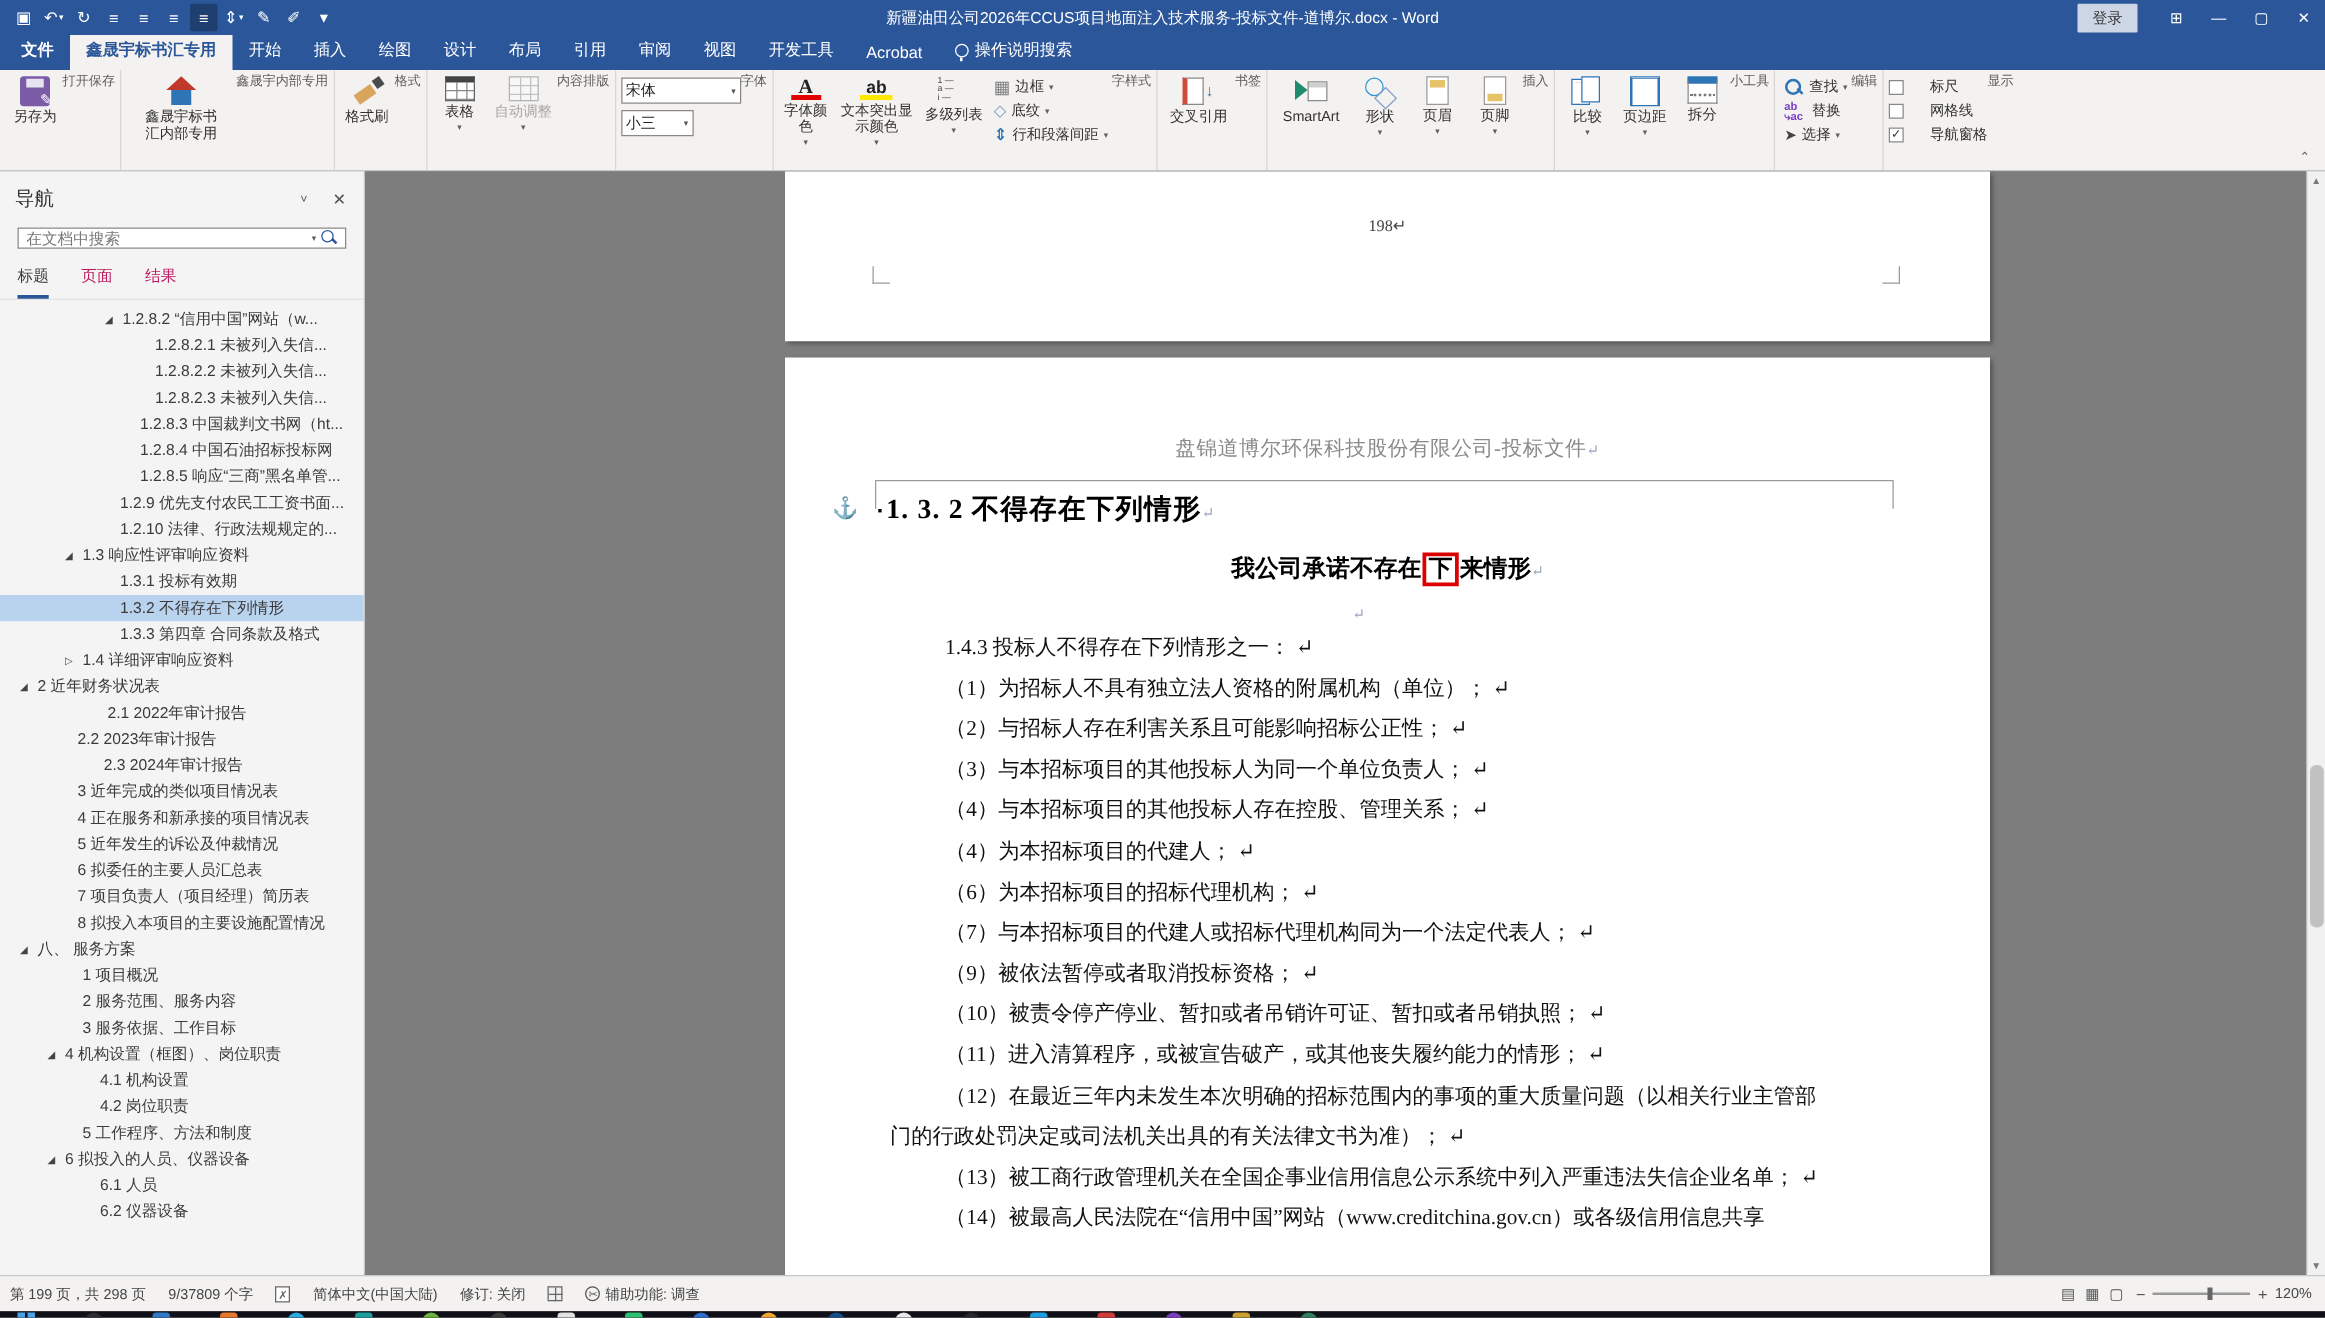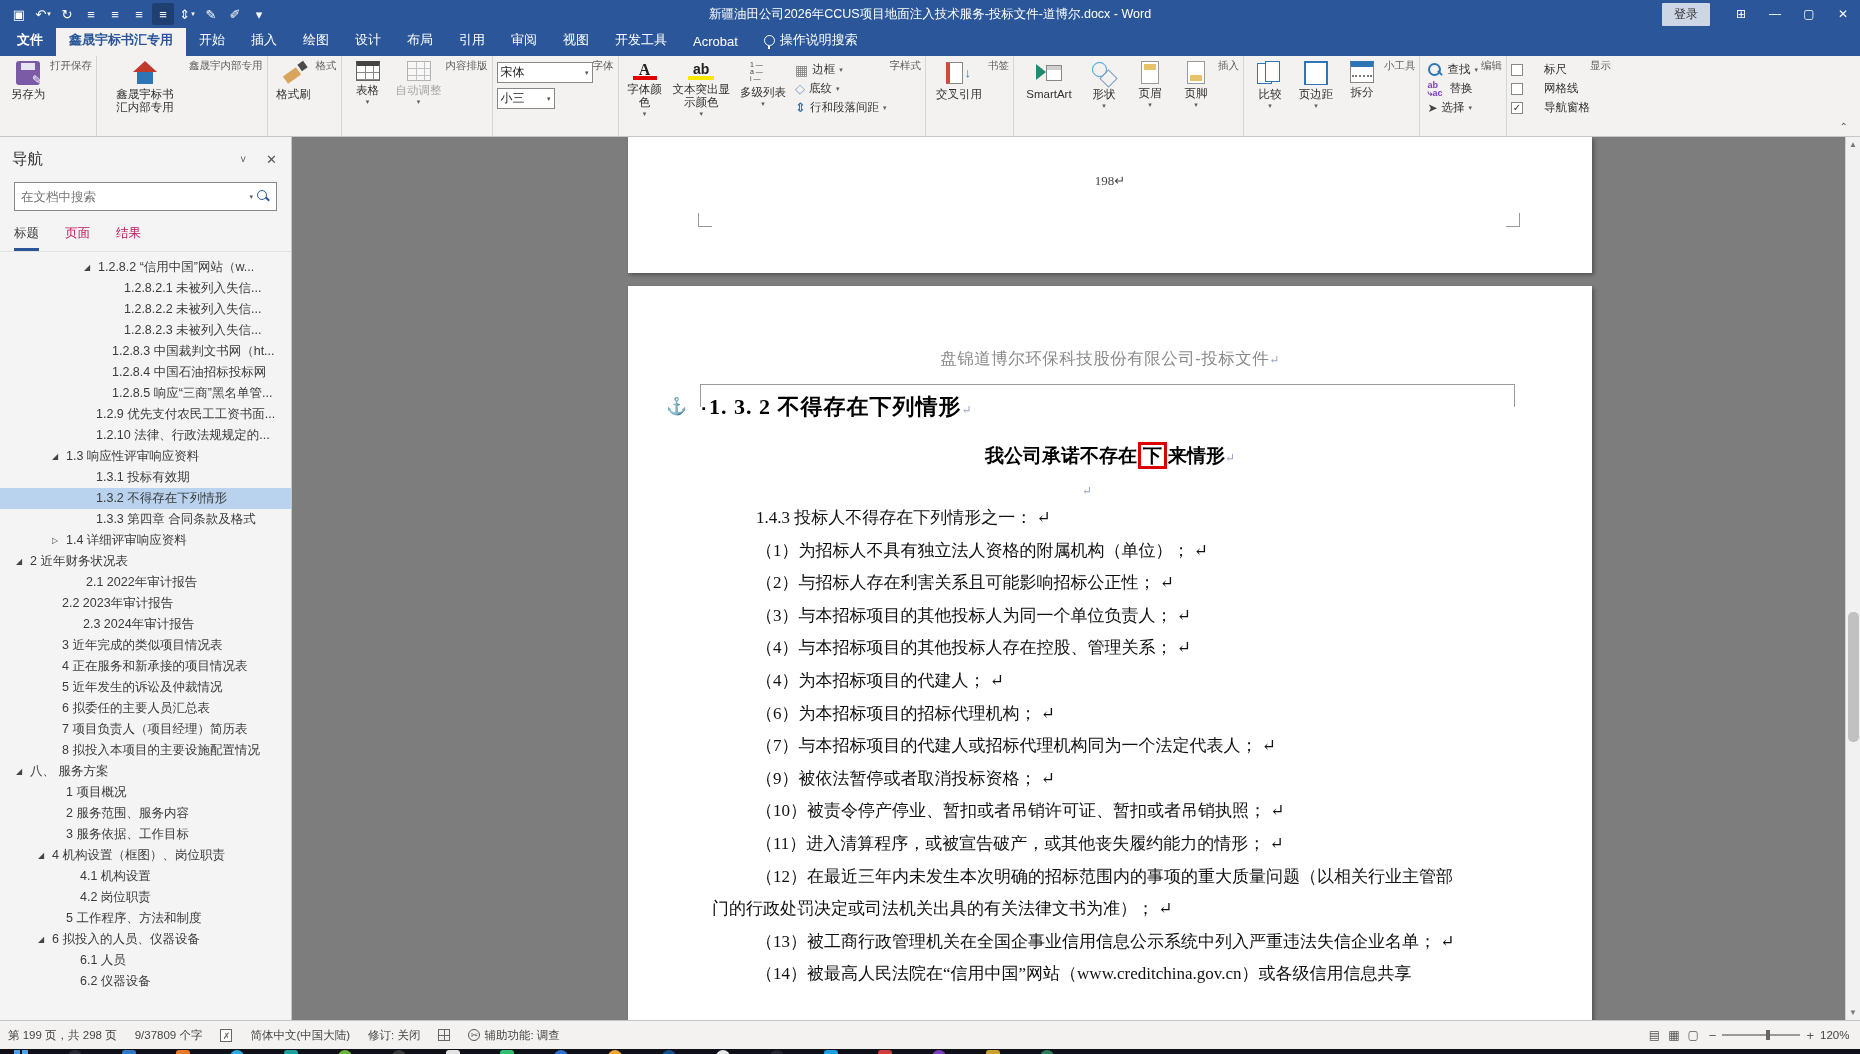--- a/index.html
+++ b/index.html
@@ -97,21 +97,21 @@
 .i-border{font-size:14px;color:#7f7f7f}
 .i-shading{font-size:13px;color:#7f9cc4}
 
 
 .main{display:flex;height:883px}
 .navpane{width:292px;background:#f4f4f4;border-right:1px solid #c6c6c6;display:flex;flex-direction:column}
 .nav-head{display:flex;align-items:center;padding:12px 14px 8px 12px}
 .nav-title{font-size:15.5px;color:#333}
 .nav-head .chev{margin-left:auto;color:#555;font-size:10px;padding:0 20px}
 .nav-head .close{color:#555;font-size:13px}
-.nav-search{margin:4px 14px 10px 14px;height:29px;background:#fff;border:1px solid #8a8886;display:flex;align-items:center;padding:0 6px}
+.nav-search{margin:4px 14px 10px 14px;height:17px;background:#fff;border:1px solid #8a8886;display:flex;align-items:center;padding:0 6px}
 .nav-search input{border:0;outline:0;flex:1;font-size:12.5px;color:#333;font-family:inherit;background:transparent}
 .nav-search input::placeholder{color:#767676}
 .mag{width:13px;height:13px;position:relative;margin-left:4px}
 .mag:before{content:"";position:absolute;left:0;top:0;width:8px;height:8px;border:1.6px solid #2b579a;border-radius:50%}
 .mag:after{content:"";position:absolute;left:8px;top:8px;width:5px;height:1.8px;background:#2b579a;transform:rotate(45deg)}
 .nav-tabs{display:flex;gap:26px;padding:0 14px;border-bottom:1px solid #e1e1e1}
 .ntab{font-size:12.5px;color:#be185d;padding:4px 0 6px 0;border-bottom:3px solid transparent}
 .ntab.active{color:#3b3b3b;border-bottom-color:#2b579a}
 .nav-list{flex:1;overflow:hidden;padding-top:5px}
 .nitem{height:21px;line-height:21px;font-size:12.5px;color:#3b3b3b;white-space:nowrap;overflow:hidden;display:flex;align-items:center}

